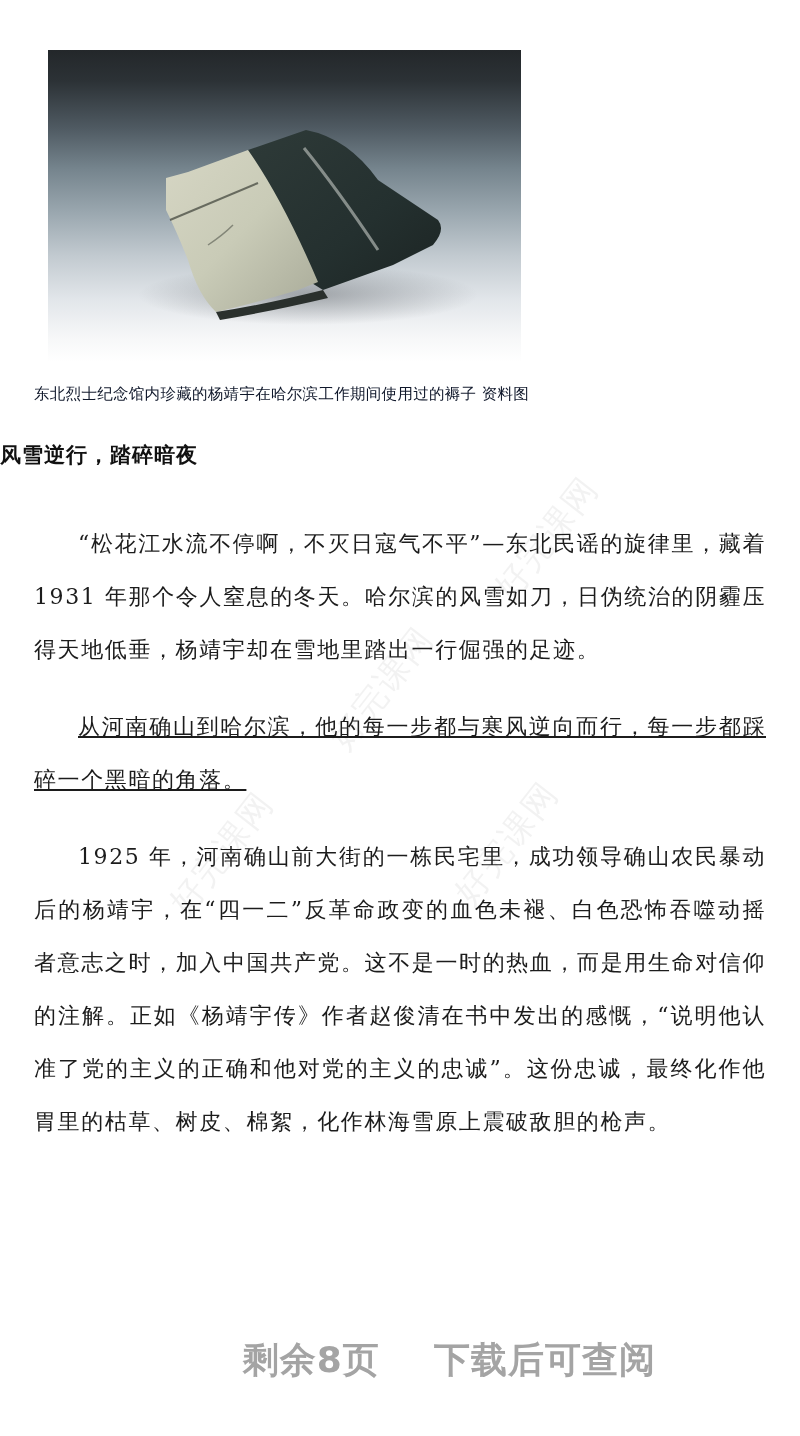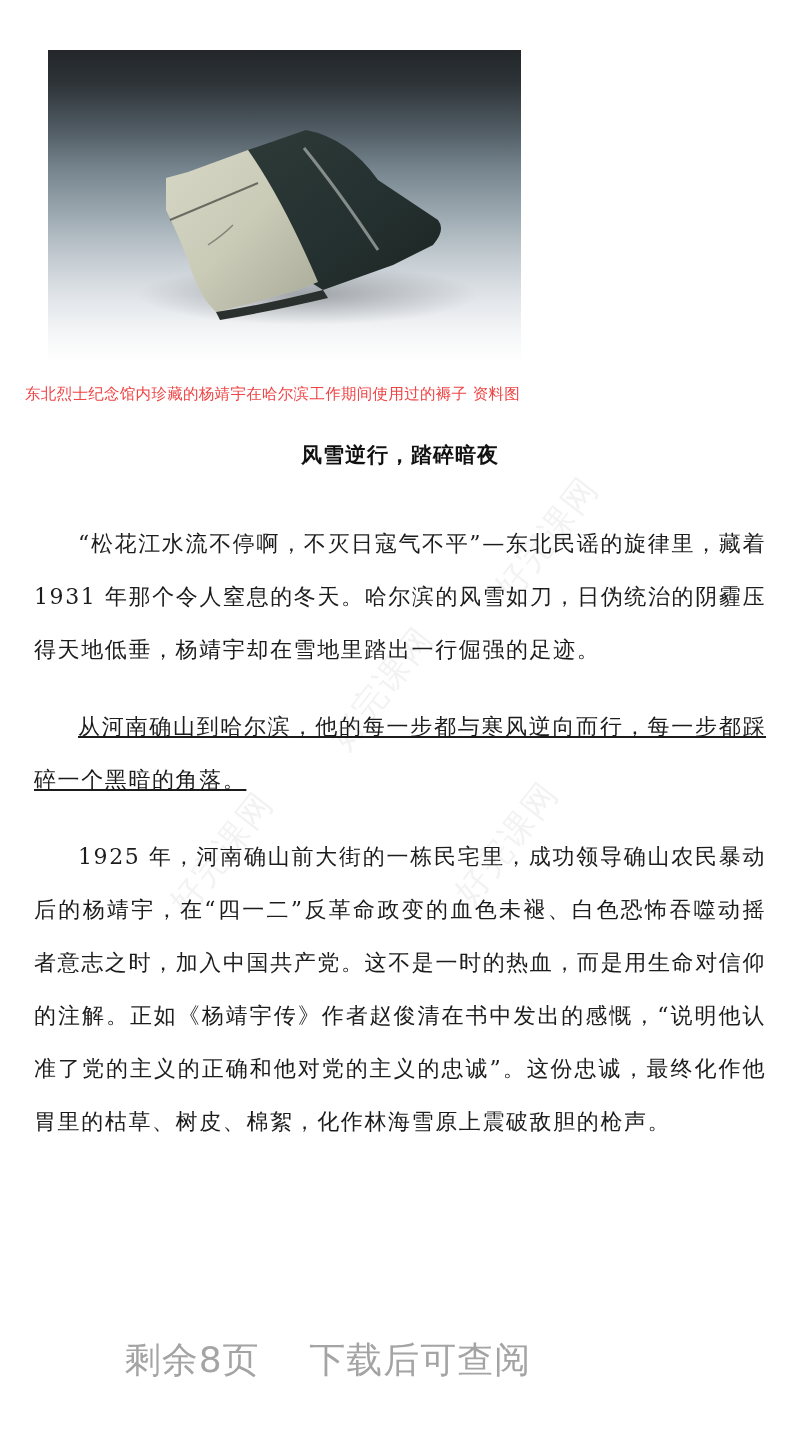--- a/index.html
+++ b/index.html
@@ -34,33 +34,32 @@
       overflow: hidden;
     }
     .blanket {
       position: absolute;
       left: 0; top: 0;
       width: 473px;
       height: 312px;
     }
     .caption {
       position: absolute;
-      left: 25px;
+      left: 34px;
       top: 384px;
       font-size: 15.5px;
       letter-spacing: 0.3px;
-      color: #ef4444;
+      color: #0f172a;
       white-space: nowrap;
     }
     .section-title {
       position: absolute;
       left: 0;
       width: 800px;
       top: 441px;
-      text-align: center;
       font-family: "DejaVu Sans", "Liberation Sans", sans-serif;
       font-weight: bold;
       font-size: 21px;
       color: #111;
       letter-spacing: 1px;
     }
     .body-text {
       position: absolute;
       left: 27px;
       width: 746px;
@@ -75,23 +74,23 @@
       text-indent: 2em;
     }
     #p1 { top: 510px; }
     #p2 { top: 693px; text-decoration: underline; }
     #p3 { top: 823px; }
     .footer-more {
       position: absolute;
       left: 0;
       width: 656px;
       top: 1336px;
-      text-align: center;
+      text-align: right;
       font-family: "DejaVu Sans", "Liberation Sans", sans-serif;
-      font-weight: normal;
+      font-weight: bold;
       font-size: 36px;
       color: #a4a4a4;
       white-space: pre;
       cursor: pointer;
       letter-spacing: 1px;
     }
     .watermark {
       position: absolute;
       font-family: "DejaVu Sans", "Liberation Sans", sans-serif;
       font-size: 34px;

